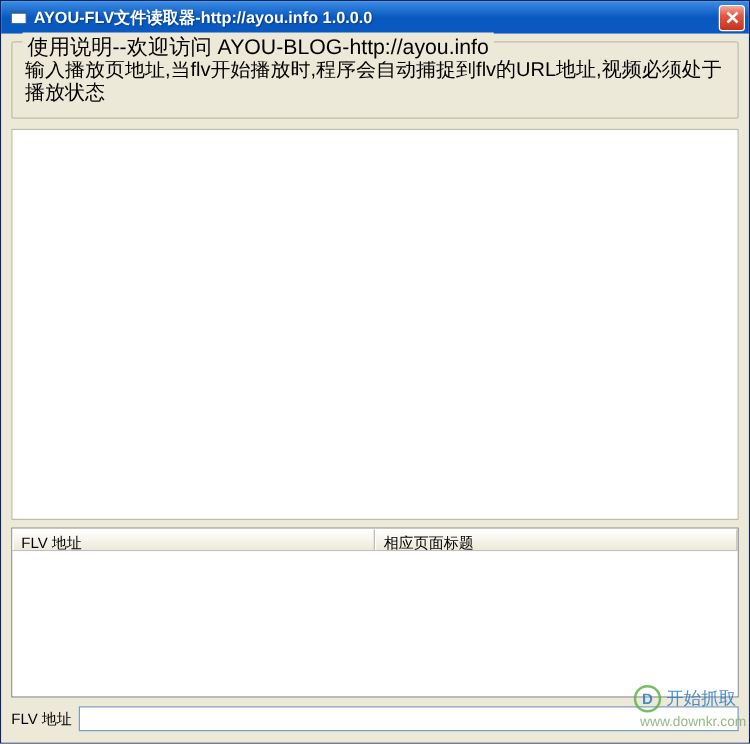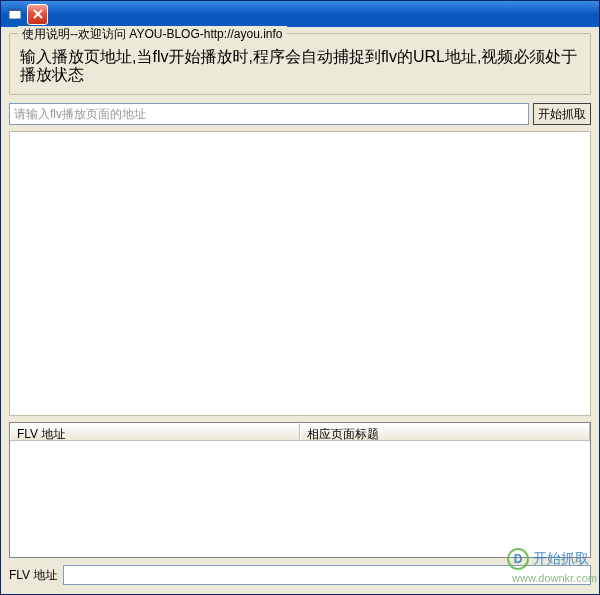--- a/index.html
+++ b/index.html
@@ -65,21 +65,21 @@
   position: relative;
   padding: 14px 10px 10px 10px;
   margin-bottom: 8px;
 }
 .groupbox-title {
   position: absolute;
   top: -8px;
   left: 8px;
   background: #ece9d8;
   padding: 0 4px;
-  font-size: 12px;
+  font-size: 17px;
 }
 .instruction { font-size: 16px; line-height: 18px; }
 .input-row {
   display: flex;
   gap: 4px;
   margin-bottom: 6px;
 }
 .url-input {
   flex: 1;
   height: 22px;
@@ -186,38 +186,35 @@
 <body>
 
 <div class="window">
   <div class="titlebar">
     <span class="titlebar-icon">
       <svg width="16" height="16" viewBox="0 0 16 16">
         <rect x="2" y="3" width="12" height="10" fill="#fff" stroke="#2b5fa3" stroke-width="1"></rect>
         <rect x="2" y="3" width="12" height="2" fill="#2b5fa3"></rect>
       </svg>
     </span>
+    <span class="titlebar-title">AYOU-FLV文件读取器-http://ayou.info 1.0.0.0</span>
     <div class="close-btn">
       <svg width="10" height="10" viewBox="0 0 10 10">
         <path d="M1 1 L9 9 M9 1 L1 9" stroke="#fff" stroke-width="2"></path>
       </svg>
     </div>
   </div>
 
   <div class="client">
 
     <div class="groupbox">
       <div class="groupbox-title">使用说明--欢迎访问 AYOU-BLOG-http://ayou.info</div>
       <div class="instruction">输入播放页地址,当flv开始播放时,程序会自动捕捉到flv的URL地址,视频必须处于播放状态</div>
     </div>
 
-    <div class="input-row">
-      <input class="url-input" type="text" placeholder="请输入flv播放页面的地址" style="">
-      <button class="capture-btn">开始抓取</button>
-    </div>
 
     <div class="browser-area"></div>
 
     <div class="listview">
       <div class="listview-header">
         <div class="listview-col" style="width:290px">FLV 地址</div>
         <div class="listview-col" style="flex:1">相应页面标题</div>
       </div>
       <div class="listview-body"></div>
     </div>

